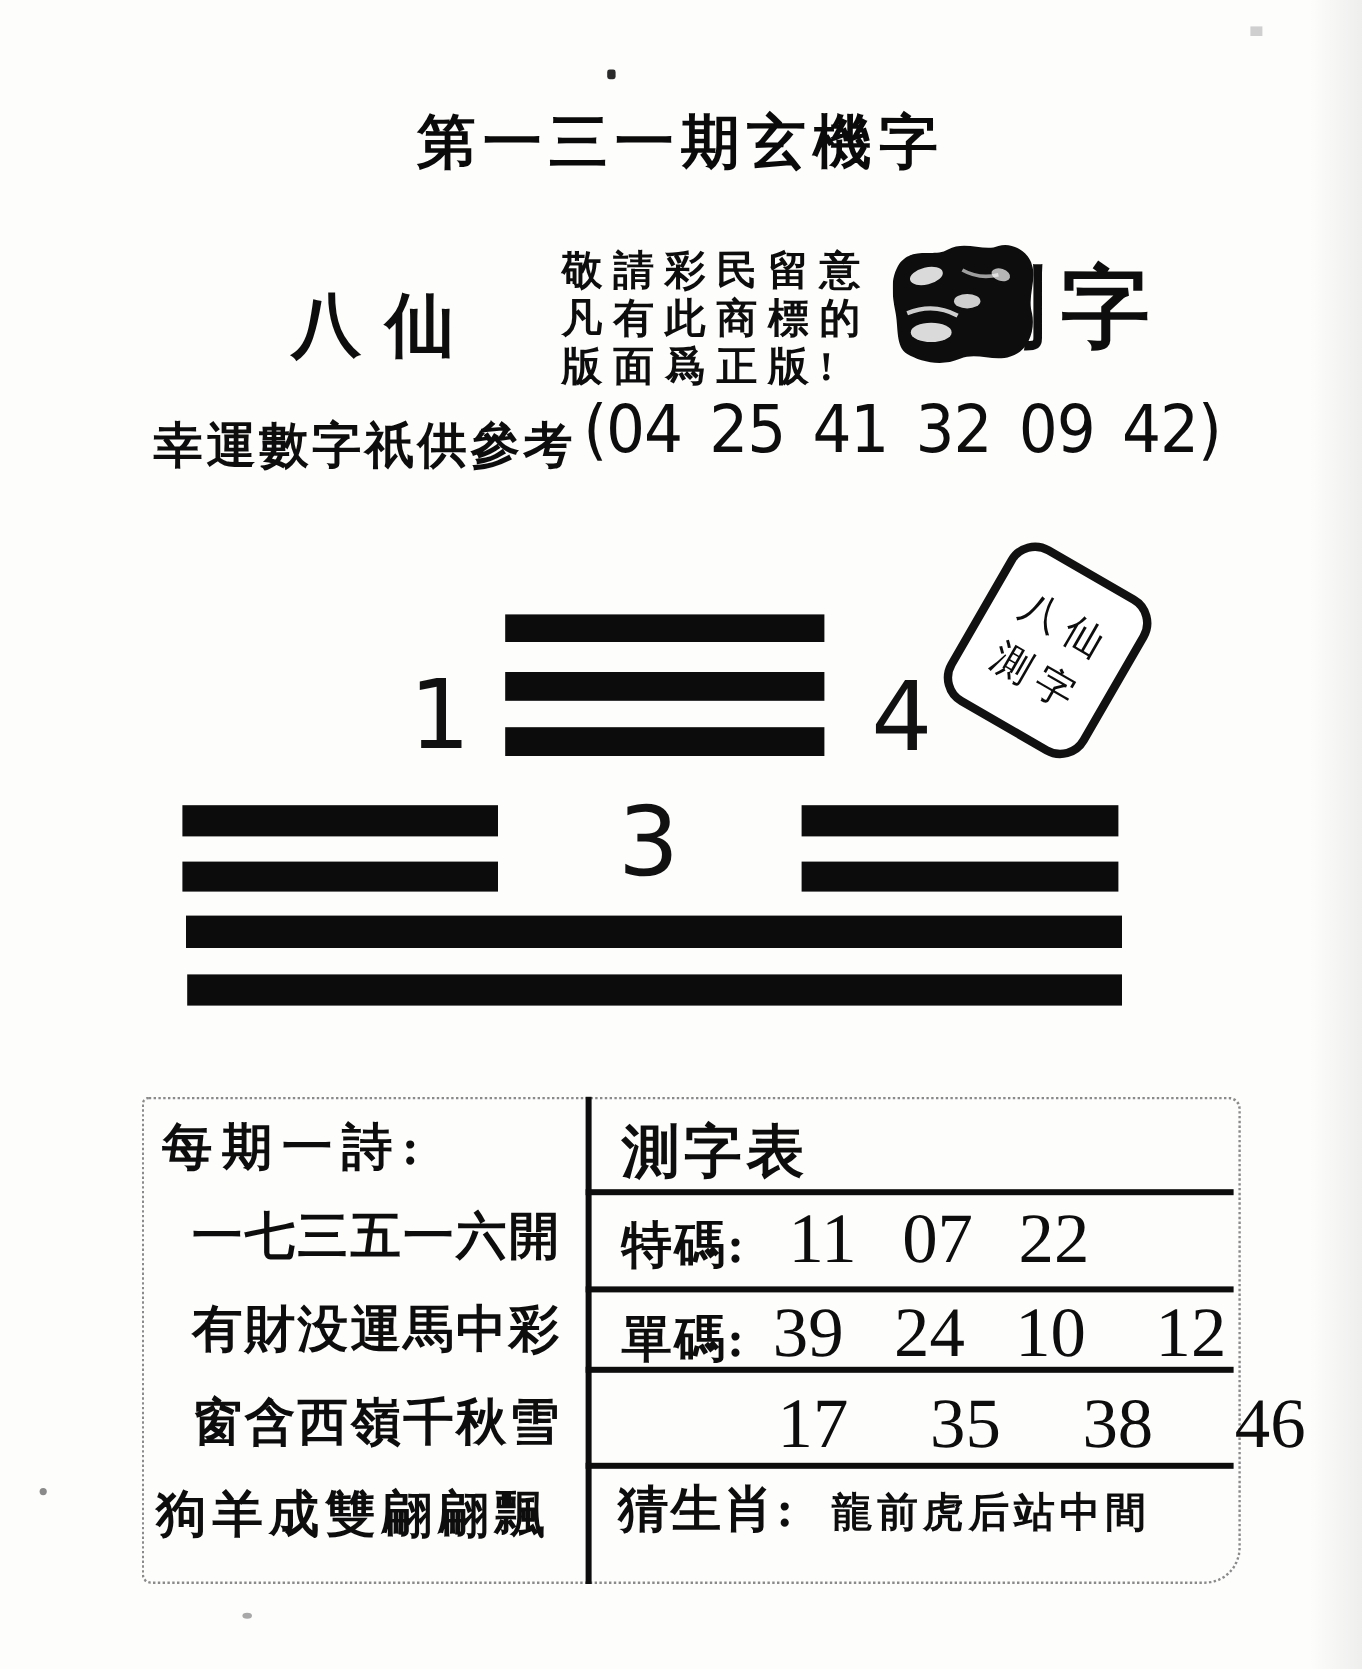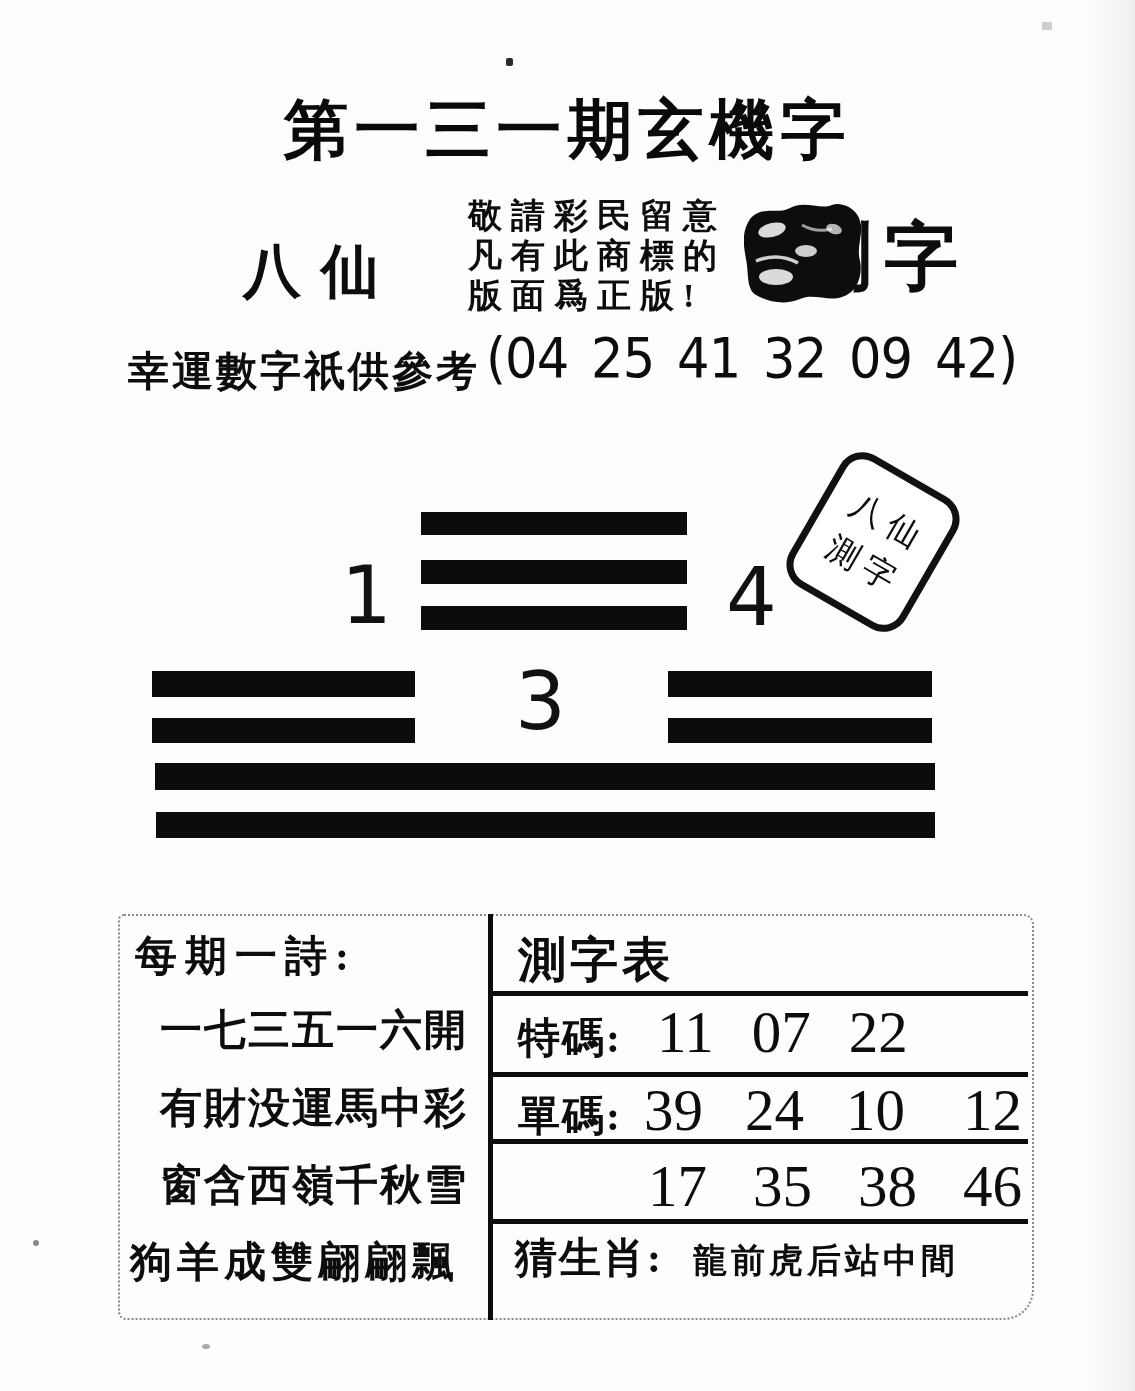--- a/index.html
+++ b/index.html
@@ -1,25 +1,25 @@
 <!DOCTYPE html>
 <html><head>
 <meta charset="utf-8">
 <style>
   html,body{margin:0;padding:0;background:#fff;}
   .page{position:relative;width:1135px;height:1391px;background:#fdfdfc;overflow:hidden;
         font-family:"Liberation Serif",serif;color:#0d0d0d;}
   .edge-shade{position:absolute;right:0;top:0;width:44px;height:100%;
         background:linear-gradient(to right,rgba(0,0,0,0),rgba(0,0,0,0.06));}
   .title{position:absolute;left:0;right:0;top:86px;margin:0;text-align:center;
-        font-family:"DejaVu Sans",sans-serif;font-weight:bold;font-size:65px;
+        font-family:"DejaVu Sans",sans-serif;font-weight:bold;font-size:49px;
         letter-spacing:6px;color:#0a0a0a;}
   .brand{position:absolute;left:243px;top:233px;font-size:58px;letter-spacing:20px;
         font-weight:bold;}
-  .notice{position:absolute;left:468px;top:196px;font-size:34px;line-height:40px;
+  .notice{position:absolute;left:468px;top:207px;font-size:34px;line-height:40px;
         letter-spacing:9px;font-weight:bold;white-space:nowrap;}
   .tmtext{position:absolute;left:798px;top:208px;font-size:74px;letter-spacing:12px;
         font-weight:bold;z-index:1;white-space:nowrap;}
   .blob{position:absolute;left:744px;top:203px;width:120px;height:102px;z-index:2;}
   .lucky-label{position:absolute;left:128px;top:344px;font-size:41px;letter-spacing:3px;
         font-weight:bold;white-space:nowrap;}
   .lucky-nums{position:absolute;left:486px;top:326px;font-size:55px;
         font-family:"DejaVu Sans",sans-serif;word-spacing:8px;letter-spacing:-1px;
         transform:scaleX(0.93);transform-origin:left top;white-space:nowrap;}
   .bar{position:absolute;background:#0c0c0c;}
@@ -59,21 +59,21 @@
   .nums{font-size:59px;display:inline-flex;}
   .nums span{display:inline-block;}
   .special-row{left:398px;top:82px;}
   .special-row .tlabel{margin-right:35px;}
   .special-row .nums{gap:38px;}
   .single-row{left:398px;top:160px;}
   .single-row .tlabel{margin-right:22px;}
   .single-row .nums{gap:42px;}
   .single-row .nlast{margin-left:16px;}
   .single-row2{left:528px;top:236px;}
-  .single-row2 .nums{gap:46px;text-align:center;}
+  .single-row2 .nums{gap:68px;text-align:center;}
   .zodiac-row{left:395px;top:314px;}
   .zodiac-row .tlabel{margin-right:30px;}
   .zodiac-value{font-size:34px;letter-spacing:4px;font-weight:bold;}
   .speck{position:absolute;}
   .sp1{left:506px;top:58px;width:7px;height:8px;background:#2a2a2a;border-radius:2px;}
   .sp2{left:1042px;top:22px;width:10px;height:8px;background:#cfcfcf;}
   .sp3{left:33px;top:1240px;width:6px;height:6px;background:#8a8a8a;border-radius:50%;}
   .sp4{left:202px;top:1344px;width:8px;height:5px;background:#a8a8a8;border-radius:50%;}
 </style>
 </head>

